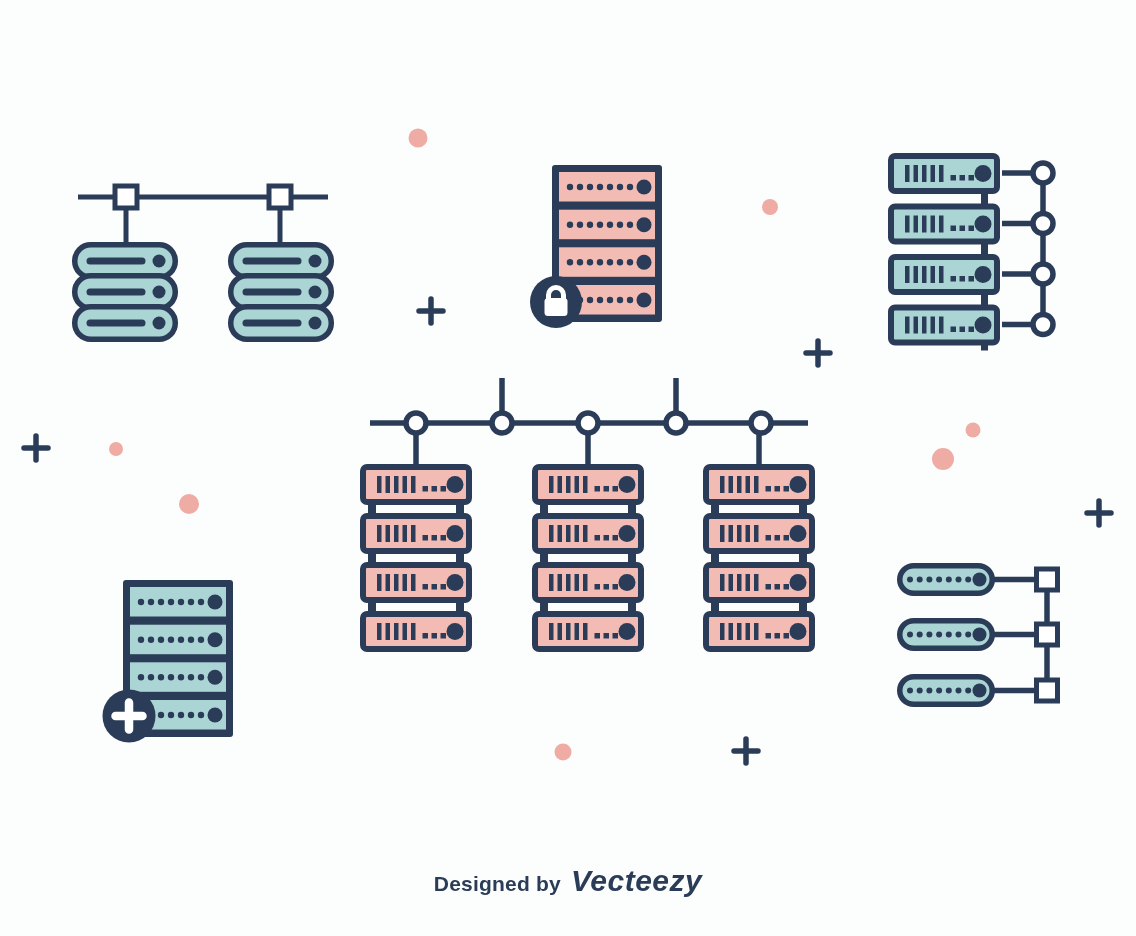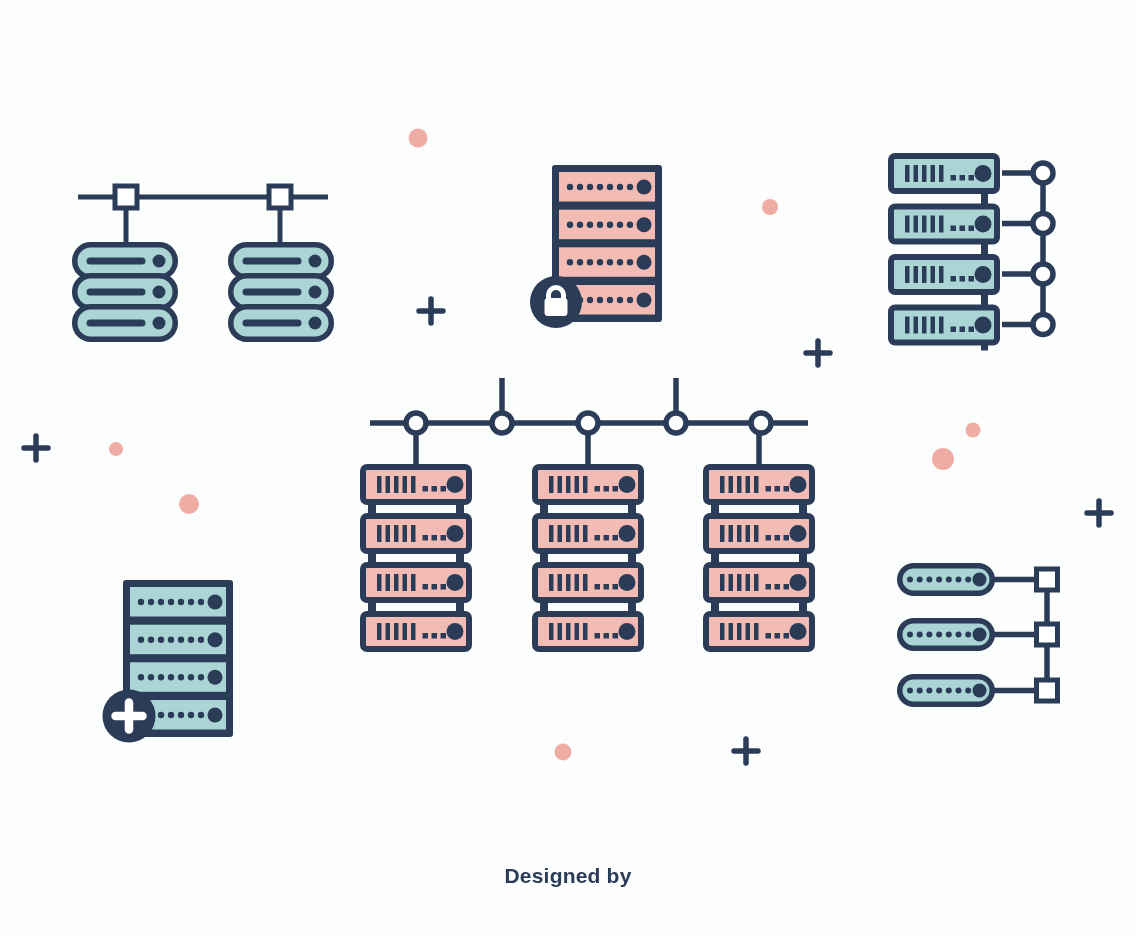--- a/index.html
+++ b/index.html
@@ -238,14 +238,15 @@
     <use href="#plusdecor" x="431" y="311"></use>
     <use href="#plusdecor" x="818" y="353"></use>
     <use href="#plusdecor" x="36" y="448"></use>
     <use href="#plusdecor" x="1099" y="513"></use>
     <use href="#plusdecor" x="746" y="751"></use>
   </g>
 </svg>
 
   <div class="footer">
     <span class="prefix">Designed by</span>
+    <span class="brand">Vecteezy</span>
   </div>
 </div>
 
 </body></html>

